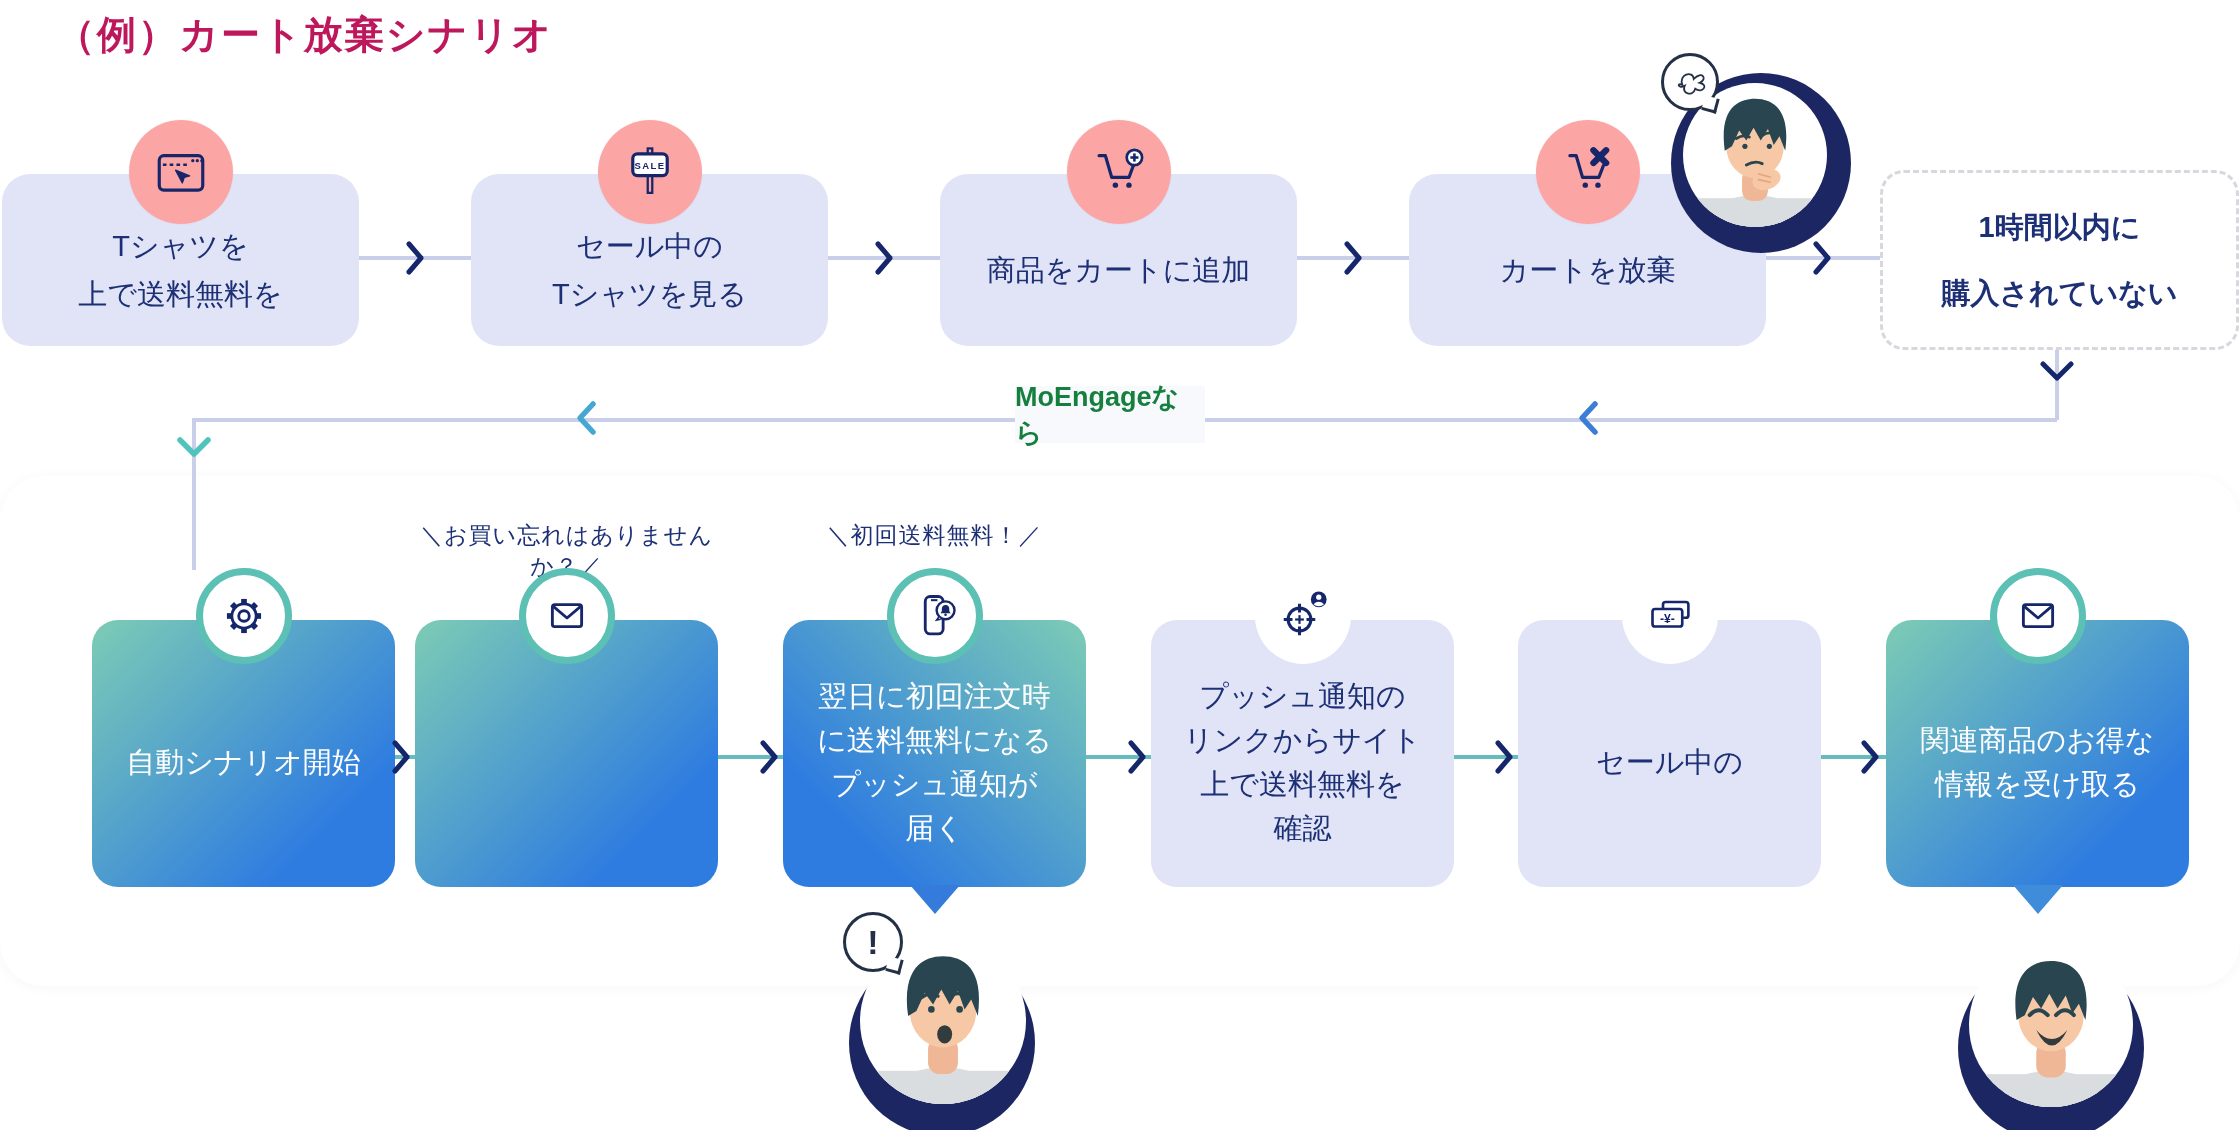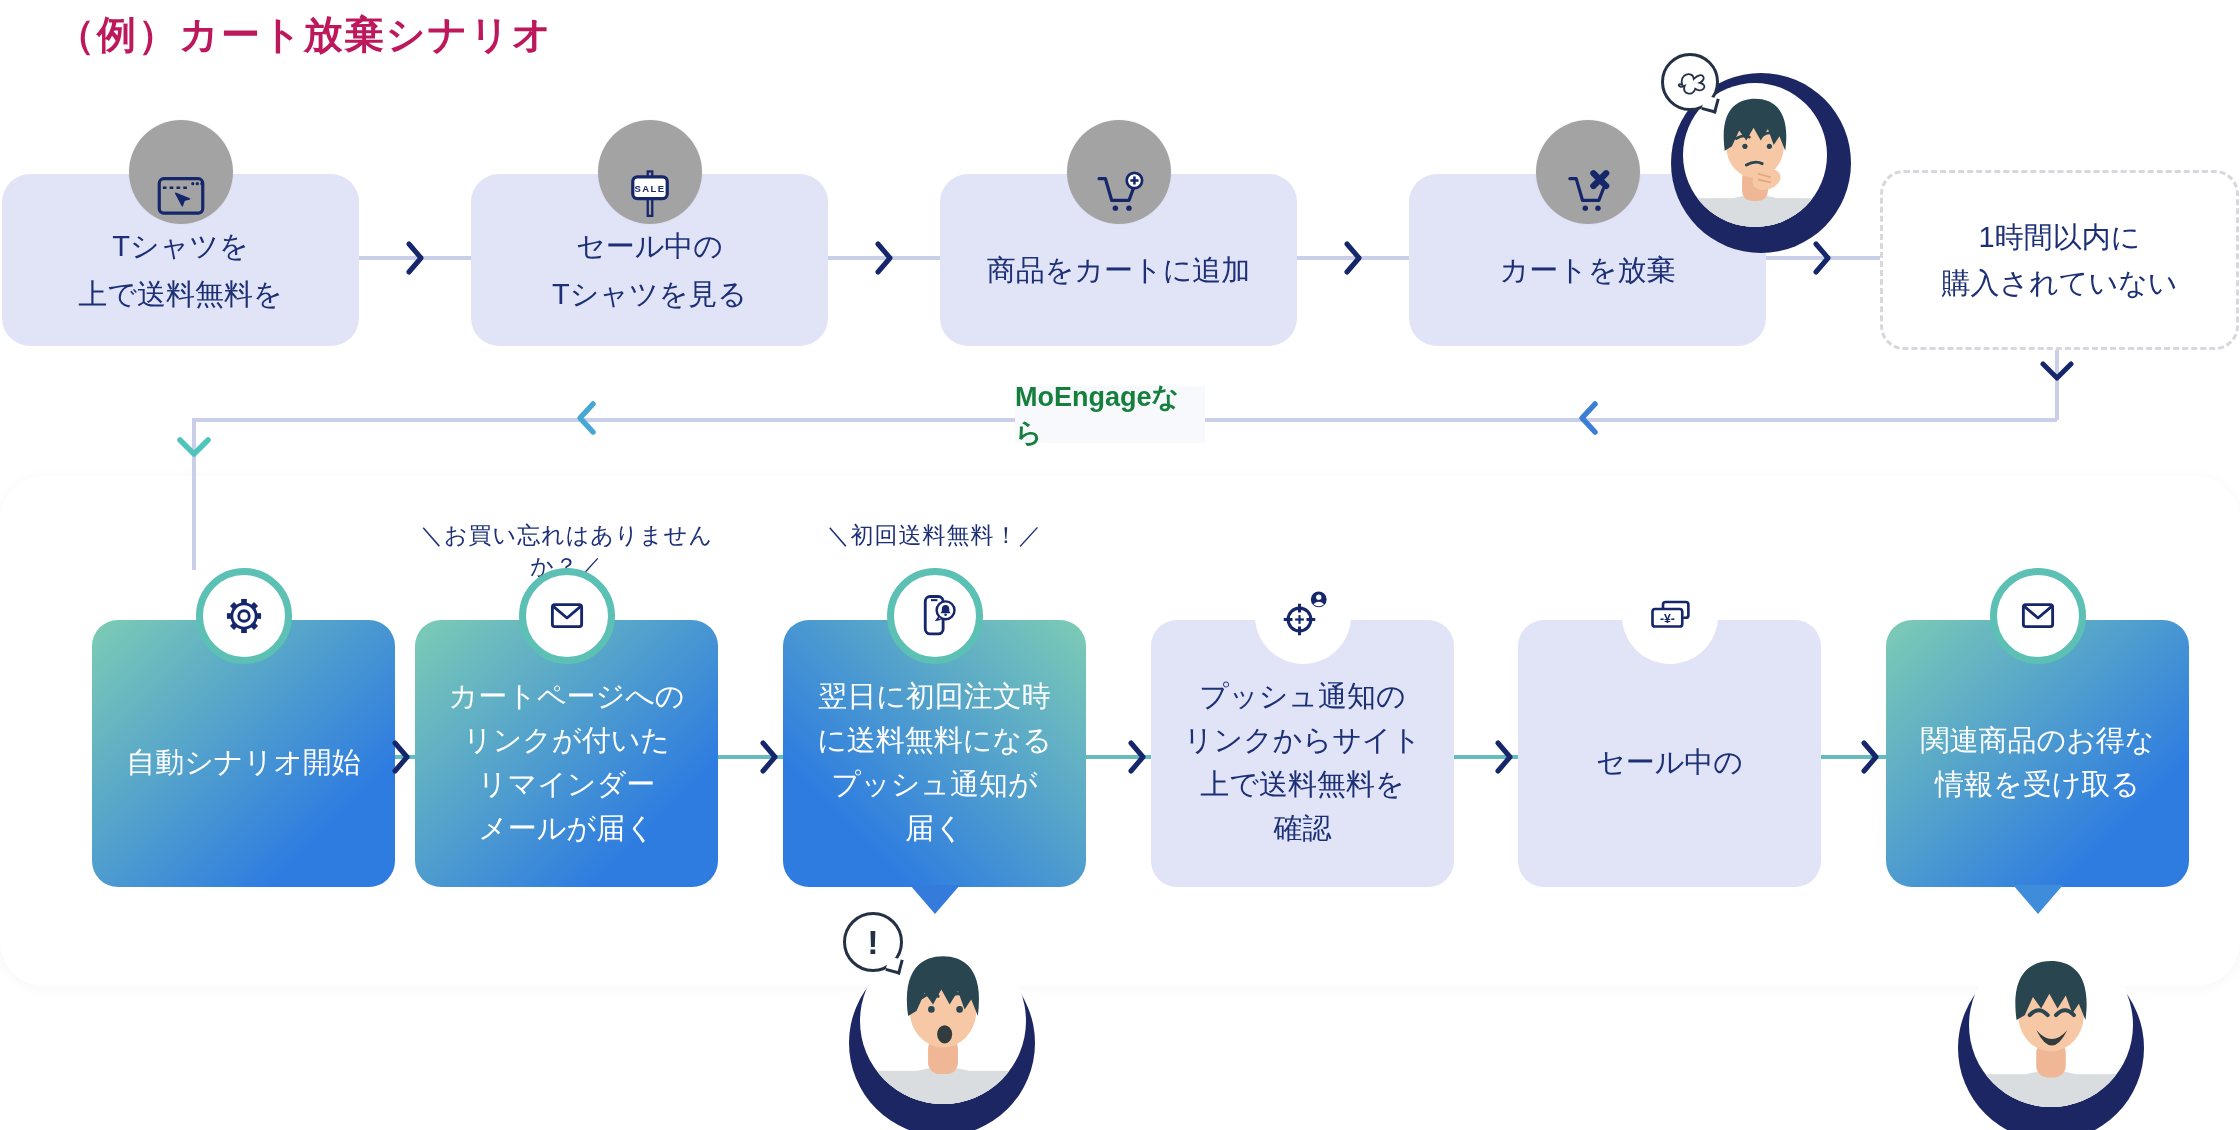--- a/index.html
+++ b/index.html
@@ -6,23 +6,23 @@
   .canvas{position:relative;width:2240px;height:1130px;background:#ffffff;overflow:hidden;
           font-family:"Liberation Sans","DejaVu Sans",sans-serif;}
   .title{position:absolute;left:16px;top:8px;font-size:39px;font-weight:700;color:#be185d;letter-spacing:2px;margin-left:40px;}
 
   
   .tstep{position:absolute;top:174px;height:172px;width:357px;background:#E1E4F6;border-radius:28px;z-index:2;
          display:flex;align-items:center;justify-content:center;}
   .t1{left:2px;} .t2{left:471px;} .t3{left:940px;} .t4{left:1409px;}
   .t5{left:1880px;top:170px;width:353px;height:174px;background:#ffffff;border:3px dashed #D7D8DE;border-radius:24px;}
   .tlabel{font-size:29px;font-weight:500;color:#1D3076;line-height:48px;text-align:center;white-space:pre-line;padding-top:20px;}
-  .t5 .tlabel{padding-top:0;line-height:46px;}
+  .t5 .tlabel{padding-top:0;line-height:66px;font-weight:bold;}
   .tcircle{position:absolute;left:50%;margin-left:-52px;top:-54px;width:104px;height:104px;border-radius:50%;
-           background:#a3a3a3;display:flex;align-items:flex-end;justify-content:center;box-shadow:0 0 0 1px rgba(120,130,190,0.04);}
+           background:#fca5a5;display:flex;align-items:center;justify-content:center;box-shadow:0 0 0 1px rgba(120,130,190,0.04);}
 
   
   .hline{position:absolute;height:4px;background:#C9CFE9;z-index:1;}
   .vline{position:absolute;width:4px;background:#C9CFE9;z-index:1;}
   .tealline{position:absolute;height:4px;background:#65BBBE;z-index:1;}
   .chev{position:absolute;z-index:3;}
 
   .moen{position:absolute;left:1015px;top:386px;width:190px;height:57px;background:#F8F9FD;z-index:2;
         display:flex;align-items:center;justify-content:center;font-size:27px;font-weight:700;color:#15803d;}
 
@@ -187,24 +187,20 @@
     <div class="blabel">自動シナリオ開始</div>
   </div>
 
   <div class="bstep b2 g1">
     <div class="bcircle ring">
       <svg width="52" height="52" viewBox="0 0 64 64">
         <rect x="14" y="18" width="36" height="27" rx="3" fill="none" stroke="#16266B" stroke-width="3.5"></rect>
         <path d="M15.5 20.5 L32 34.5 L48.5 20.5" fill="none" stroke="#16266B" stroke-width="3.5" stroke-linejoin="round"></path>
       </svg>
     </div>
-    <div class="blabel">カートページへの
-リンクが付いた
-リマインダー
-メールが届く</div>
   </div>
 
   <div class="bstep b3 g2">
     <div class="bcircle ring">
       <svg width="52" height="52" viewBox="0 0 64 64">
         <rect x="20" y="8" width="22" height="46" rx="6" fill="none" stroke="#16266B" stroke-width="3.5"></rect>
         <line x1="27" y1="12.5" x2="35" y2="12.5" stroke="#16266B" stroke-width="2.5"></line>
         <circle cx="45" cy="25" r="11" fill="#ffffff" stroke="#16266B" stroke-width="3"></circle>
         <path d="M45 18.5 c-3.2 0 -4.6 2.4 -4.6 5.2 v2.6 l-1.6 2.2 h12.4 l-1.6 -2.2 v-2.6 c0 -2.8 -1.4 -5.2 -4.6 -5.2 z" fill="#16266B"></path>
         <circle cx="45" cy="30.5" r="1.6" fill="#16266B"></circle>

